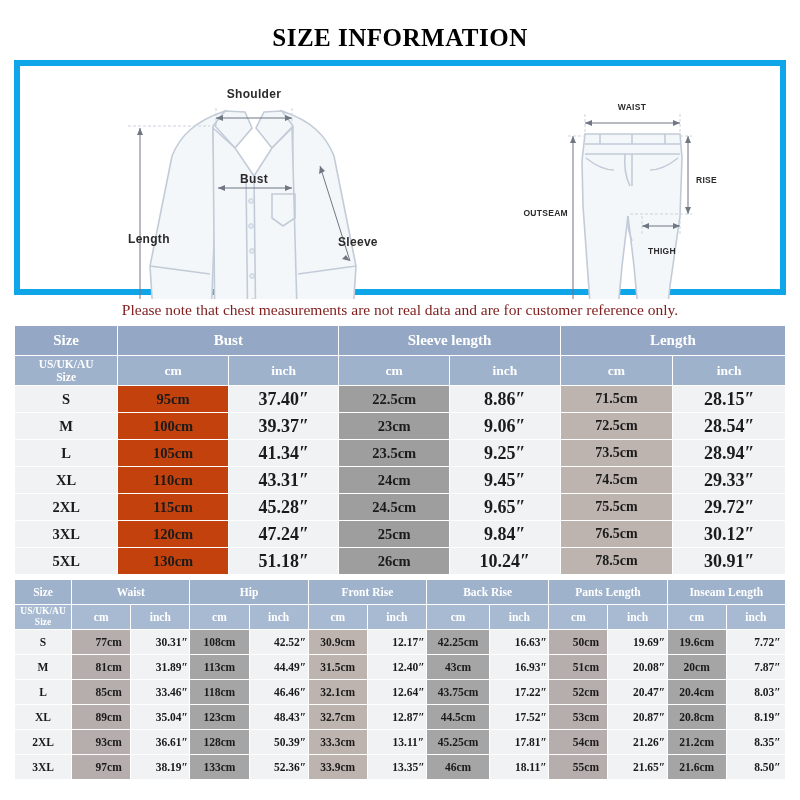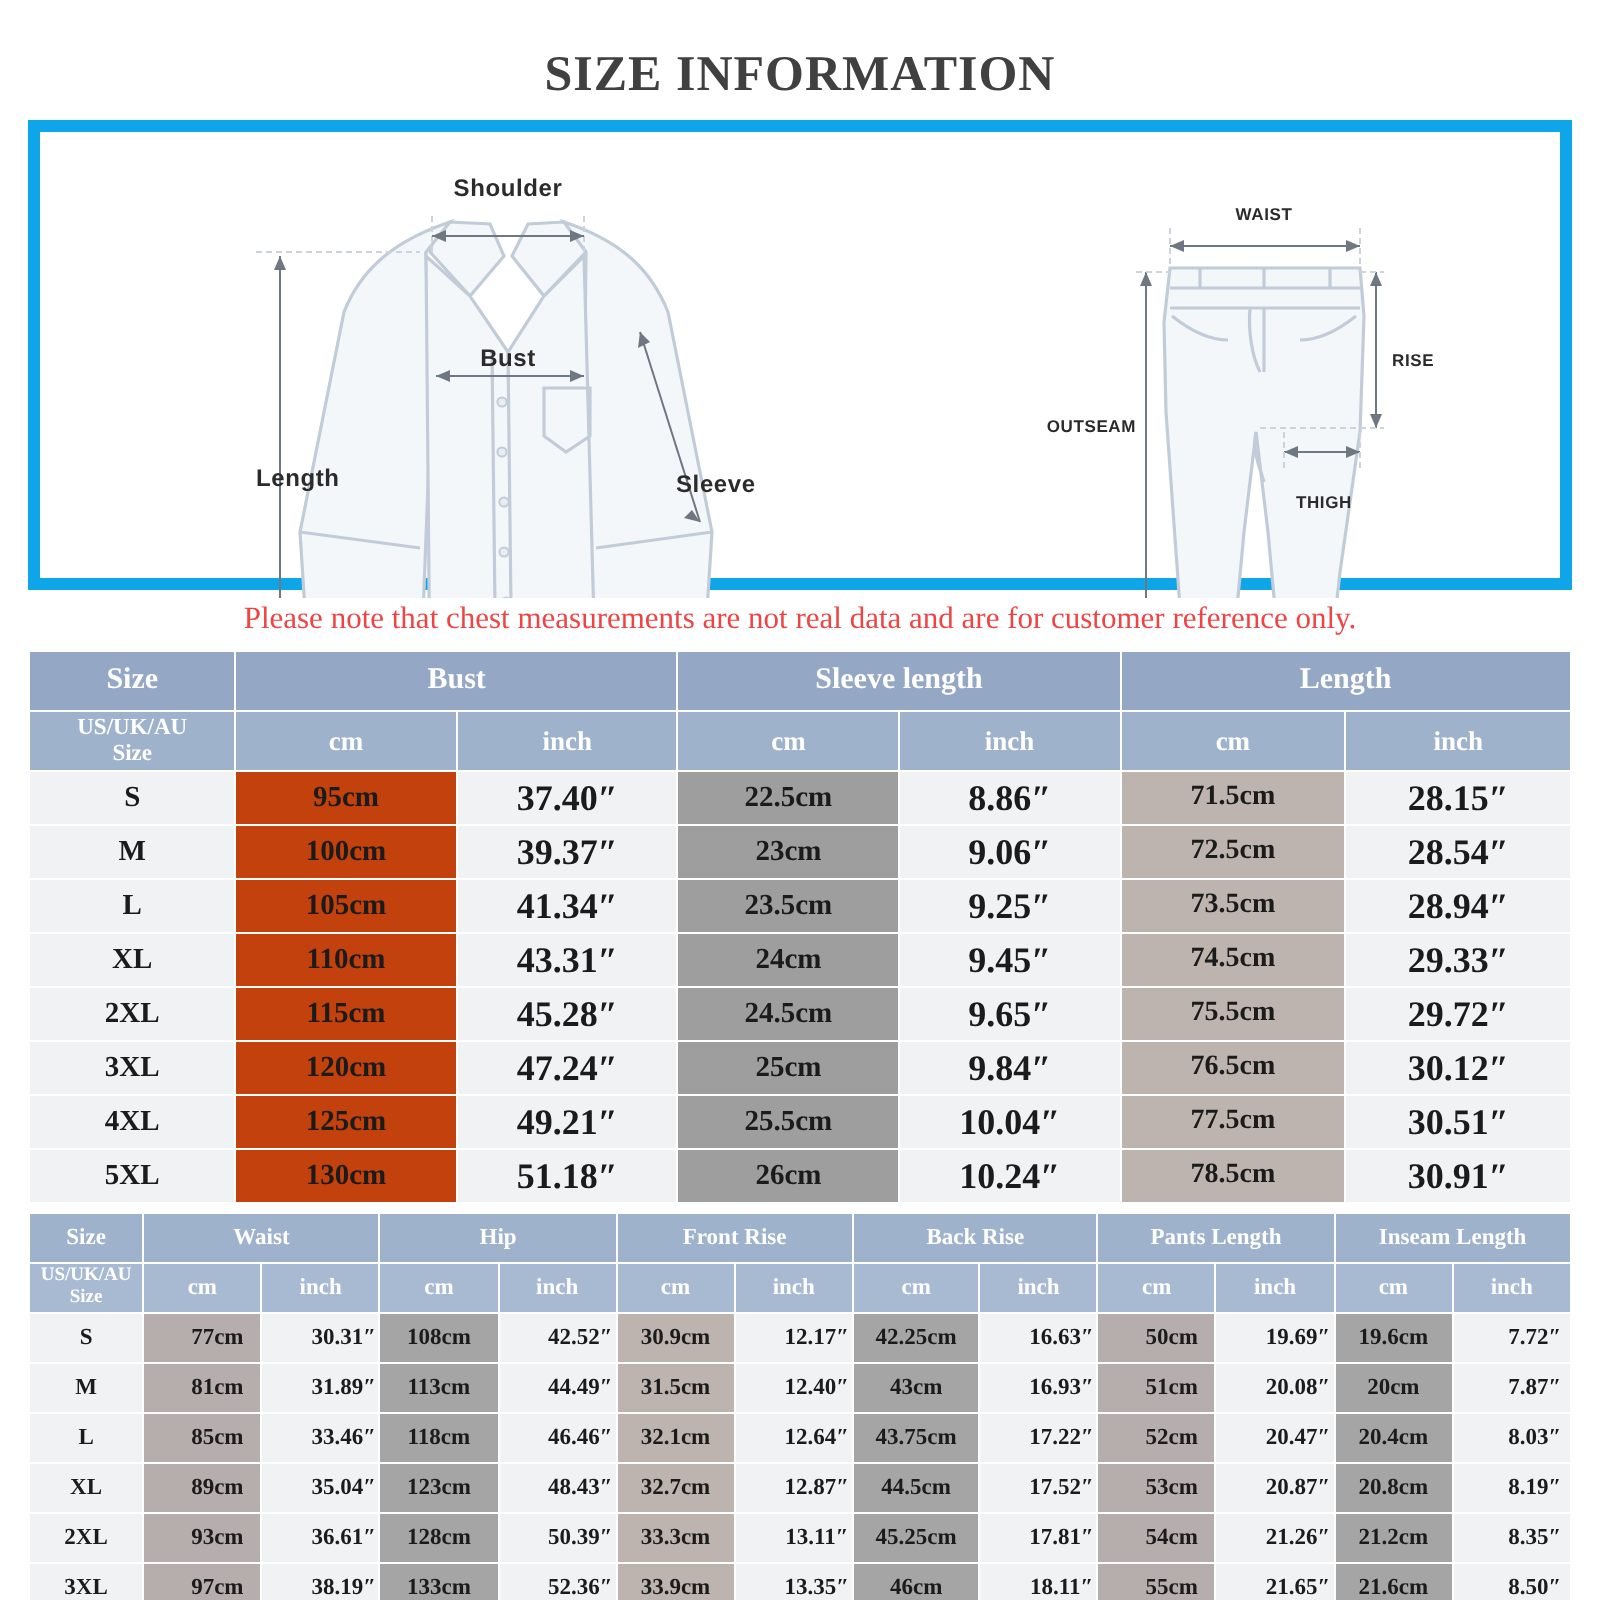--- a/index.html
+++ b/index.html
@@ -16,41 +16,41 @@
   .page {
     position: relative;
     width: 800px;
     height: 800px;
     box-sizing: border-box;
   }
   .title {
     text-align: center;
     font-size: 25px;
     font-weight: bold;
-    color: #404040;
+    color: #000000;
     letter-spacing: 0.5px;
     padding-top: 24px;
     padding-bottom: 8px;
     font-family: "Liberation Serif", serif;
   }
   .diagram-box {
     position: relative;
     margin: 0 14px;
     height: 235px;
     border: 6px solid #0ea5e9;
     background: #ffffff;
     box-sizing: border-box;
   }
   .diagram-box svg {
     display: block;
   }
   .note {
     text-align: center;
     font-size: 15.5px;
-    color: #ef4444;
+    color: #7f1d1d;
     padding: 6px 4px 6px 4px;
     font-family: "Liberation Serif", serif;
   }
 
   
   table.sz {
     border-collapse: collapse;
     table-layout: fixed;
   }
   table.top {
@@ -370,29 +370,20 @@
         <td class="c-light">29.72″</td>
       </tr>
       <tr>
         <td class="rowlbl">3XL</td>
         <td class="c-dark">120cm</td>
         <td class="c-light">47.24″</td>
         <td class="c-grey">25cm</td>
         <td class="c-light">9.84″</td>
         <td class="c-tan">76.5cm</td>
         <td class="c-light">30.12″</td>
-      </tr>
-      <tr>
-        <td class="rowlbl">4XL</td>
-        <td class="c-dark">125cm</td>
-        <td class="c-light">49.21″</td>
-        <td class="c-grey">25.5cm</td>
-        <td class="c-light">10.04″</td>
-        <td class="c-tan">77.5cm</td>
-        <td class="c-light">30.51″</td>
       </tr>
       <tr>
         <td class="rowlbl">5XL</td>
         <td class="c-dark">130cm</td>
         <td class="c-light">51.18″</td>
         <td class="c-grey">26cm</td>
         <td class="c-light">10.24″</td>
         <td class="c-tan">78.5cm</td>
         <td class="c-light">30.91″</td>
       </tr>

